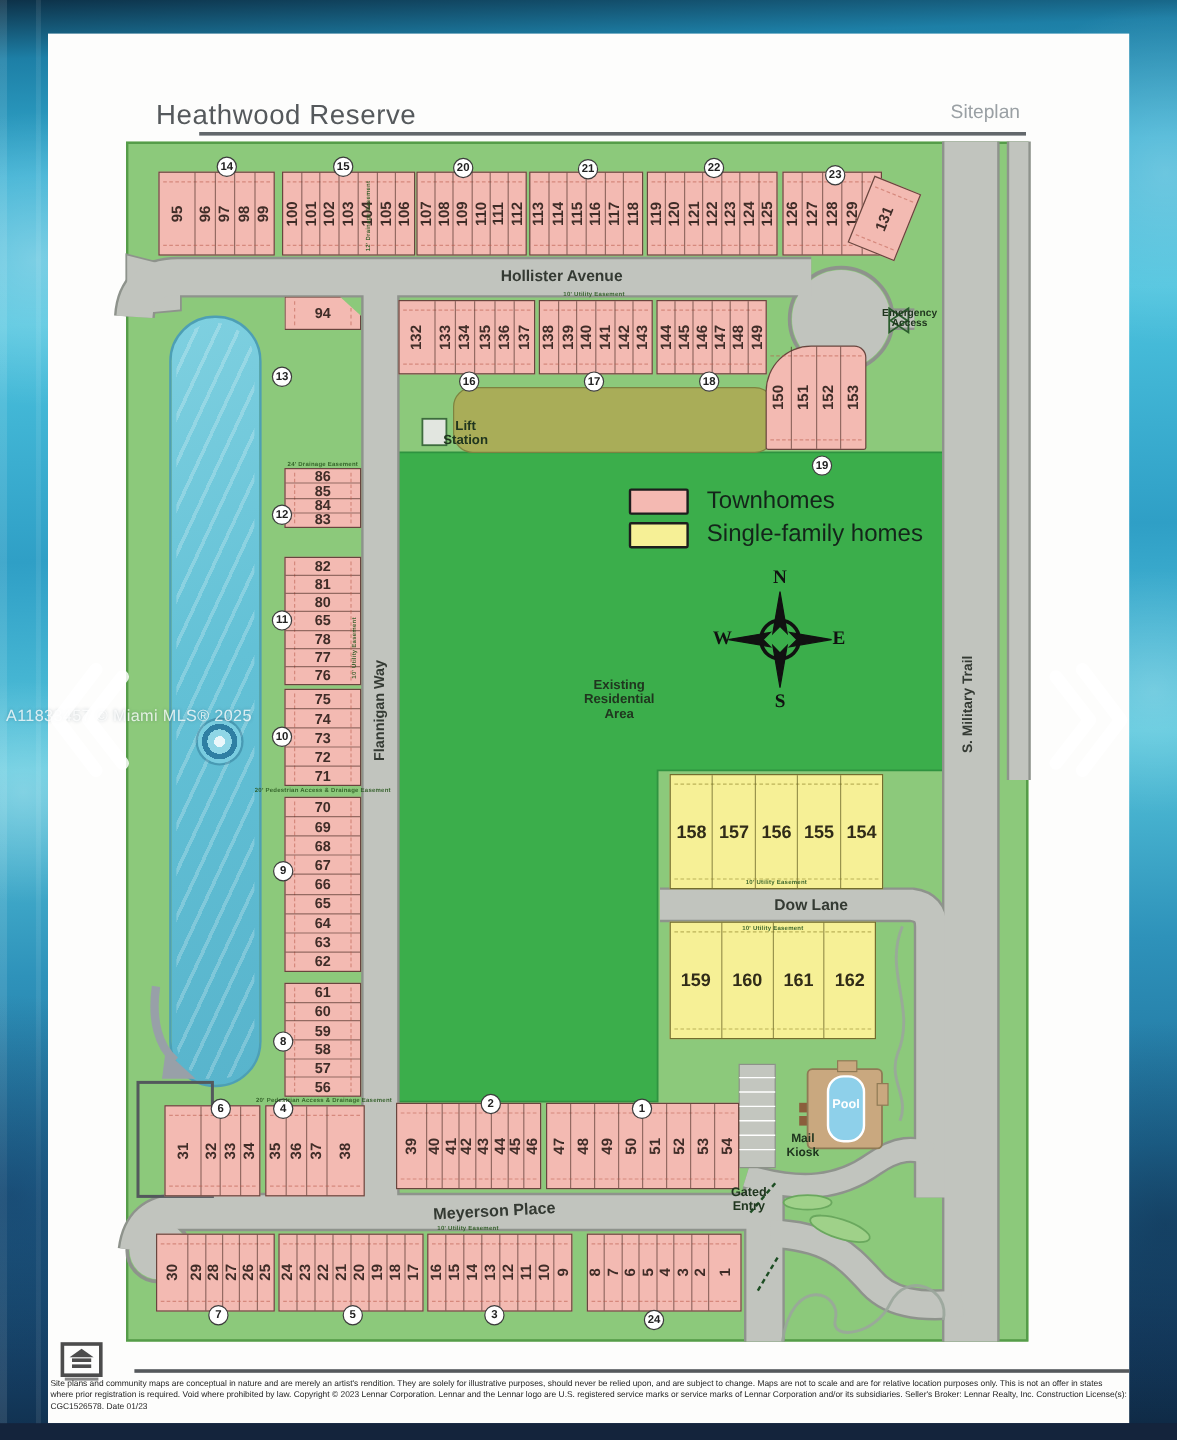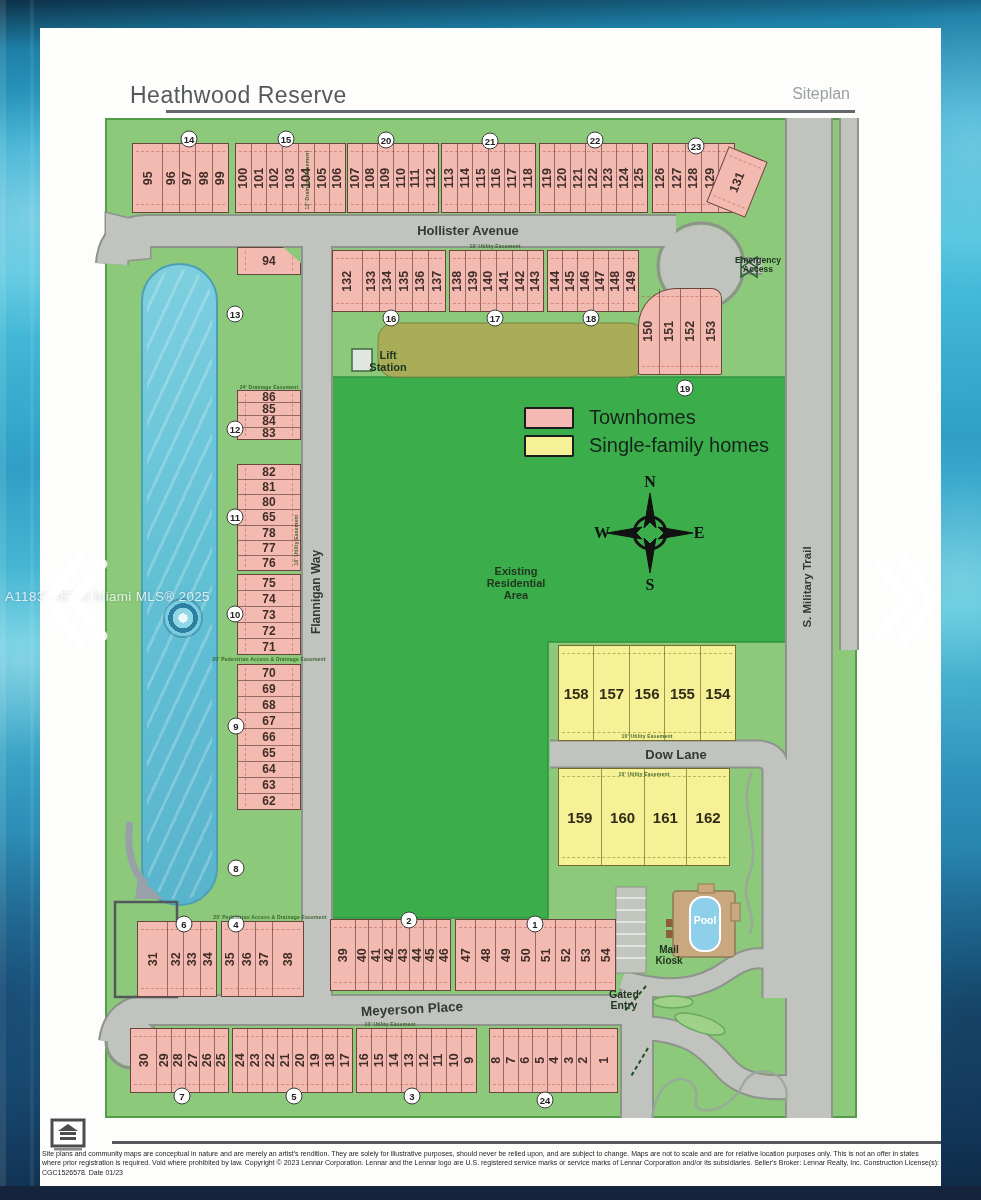--- a/index.html
+++ b/index.html
@@ -470,20 +470,40 @@
           <span class="lot-num">65</span>
         </div>
         <div class="lot">
           <span class="lot-num">64</span>
         </div>
         <div class="lot">
           <span class="lot-num">63</span>
         </div>
         <div class="lot">
           <span class="lot-num">62</span>
+        </div>
+      </div>
+      <div class="lot-block dir-h" style="left: 237px; top: 819px; width: 64px; height: 95px;">
+        <div class="lot">
+          <span class="lot-num">61</span>
+        </div>
+        <div class="lot">
+          <span class="lot-num">60</span>
+        </div>
+        <div class="lot">
+          <span class="lot-num">59</span>
+        </div>
+        <div class="lot">
+          <span class="lot-num">58</span>
+        </div>
+        <div class="lot">
+          <span class="lot-num">57</span>
+        </div>
+        <div class="lot">
+          <span class="lot-num">56</span>
         </div>
       </div>
       <div class="lot-block dir-hcol yellow" style="left: 558px; top: 645px; width: 178px; height: 96px;">
         <div class="lot">
           <span class="lot-num">158</span>
         </div>
         <div class="lot">
           <span class="lot-num">157</span>
         </div>
         <div class="lot">

